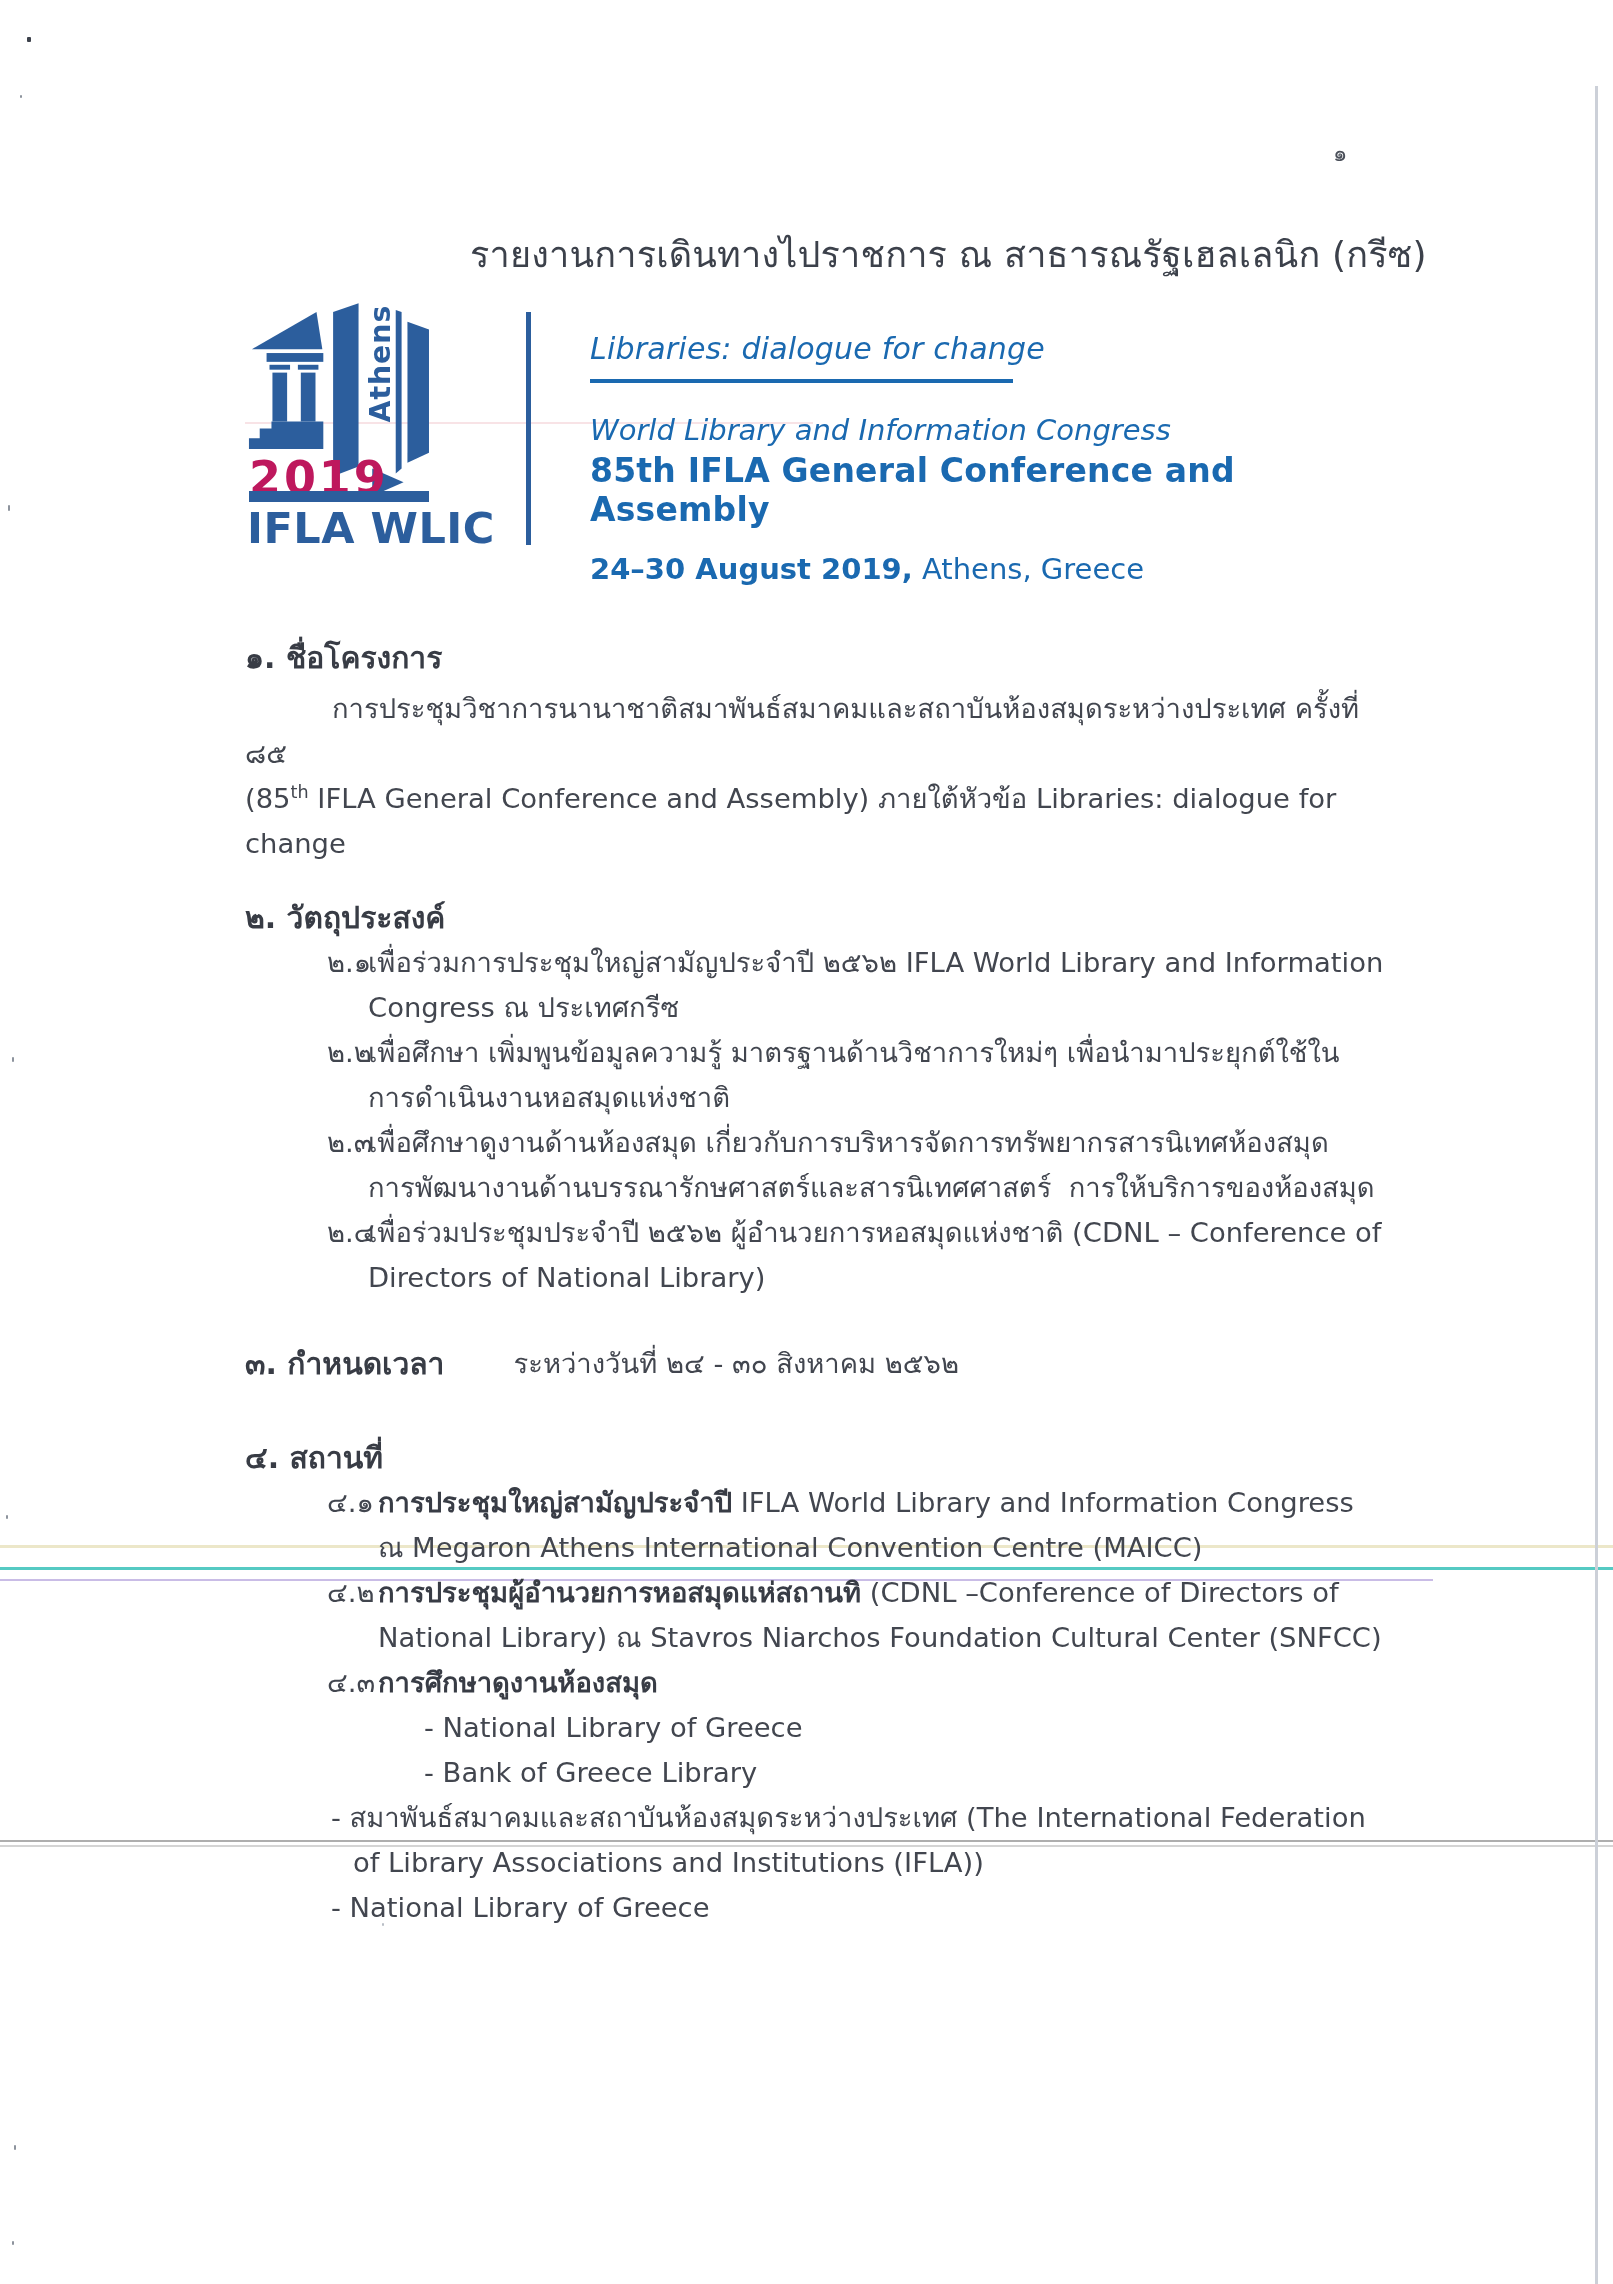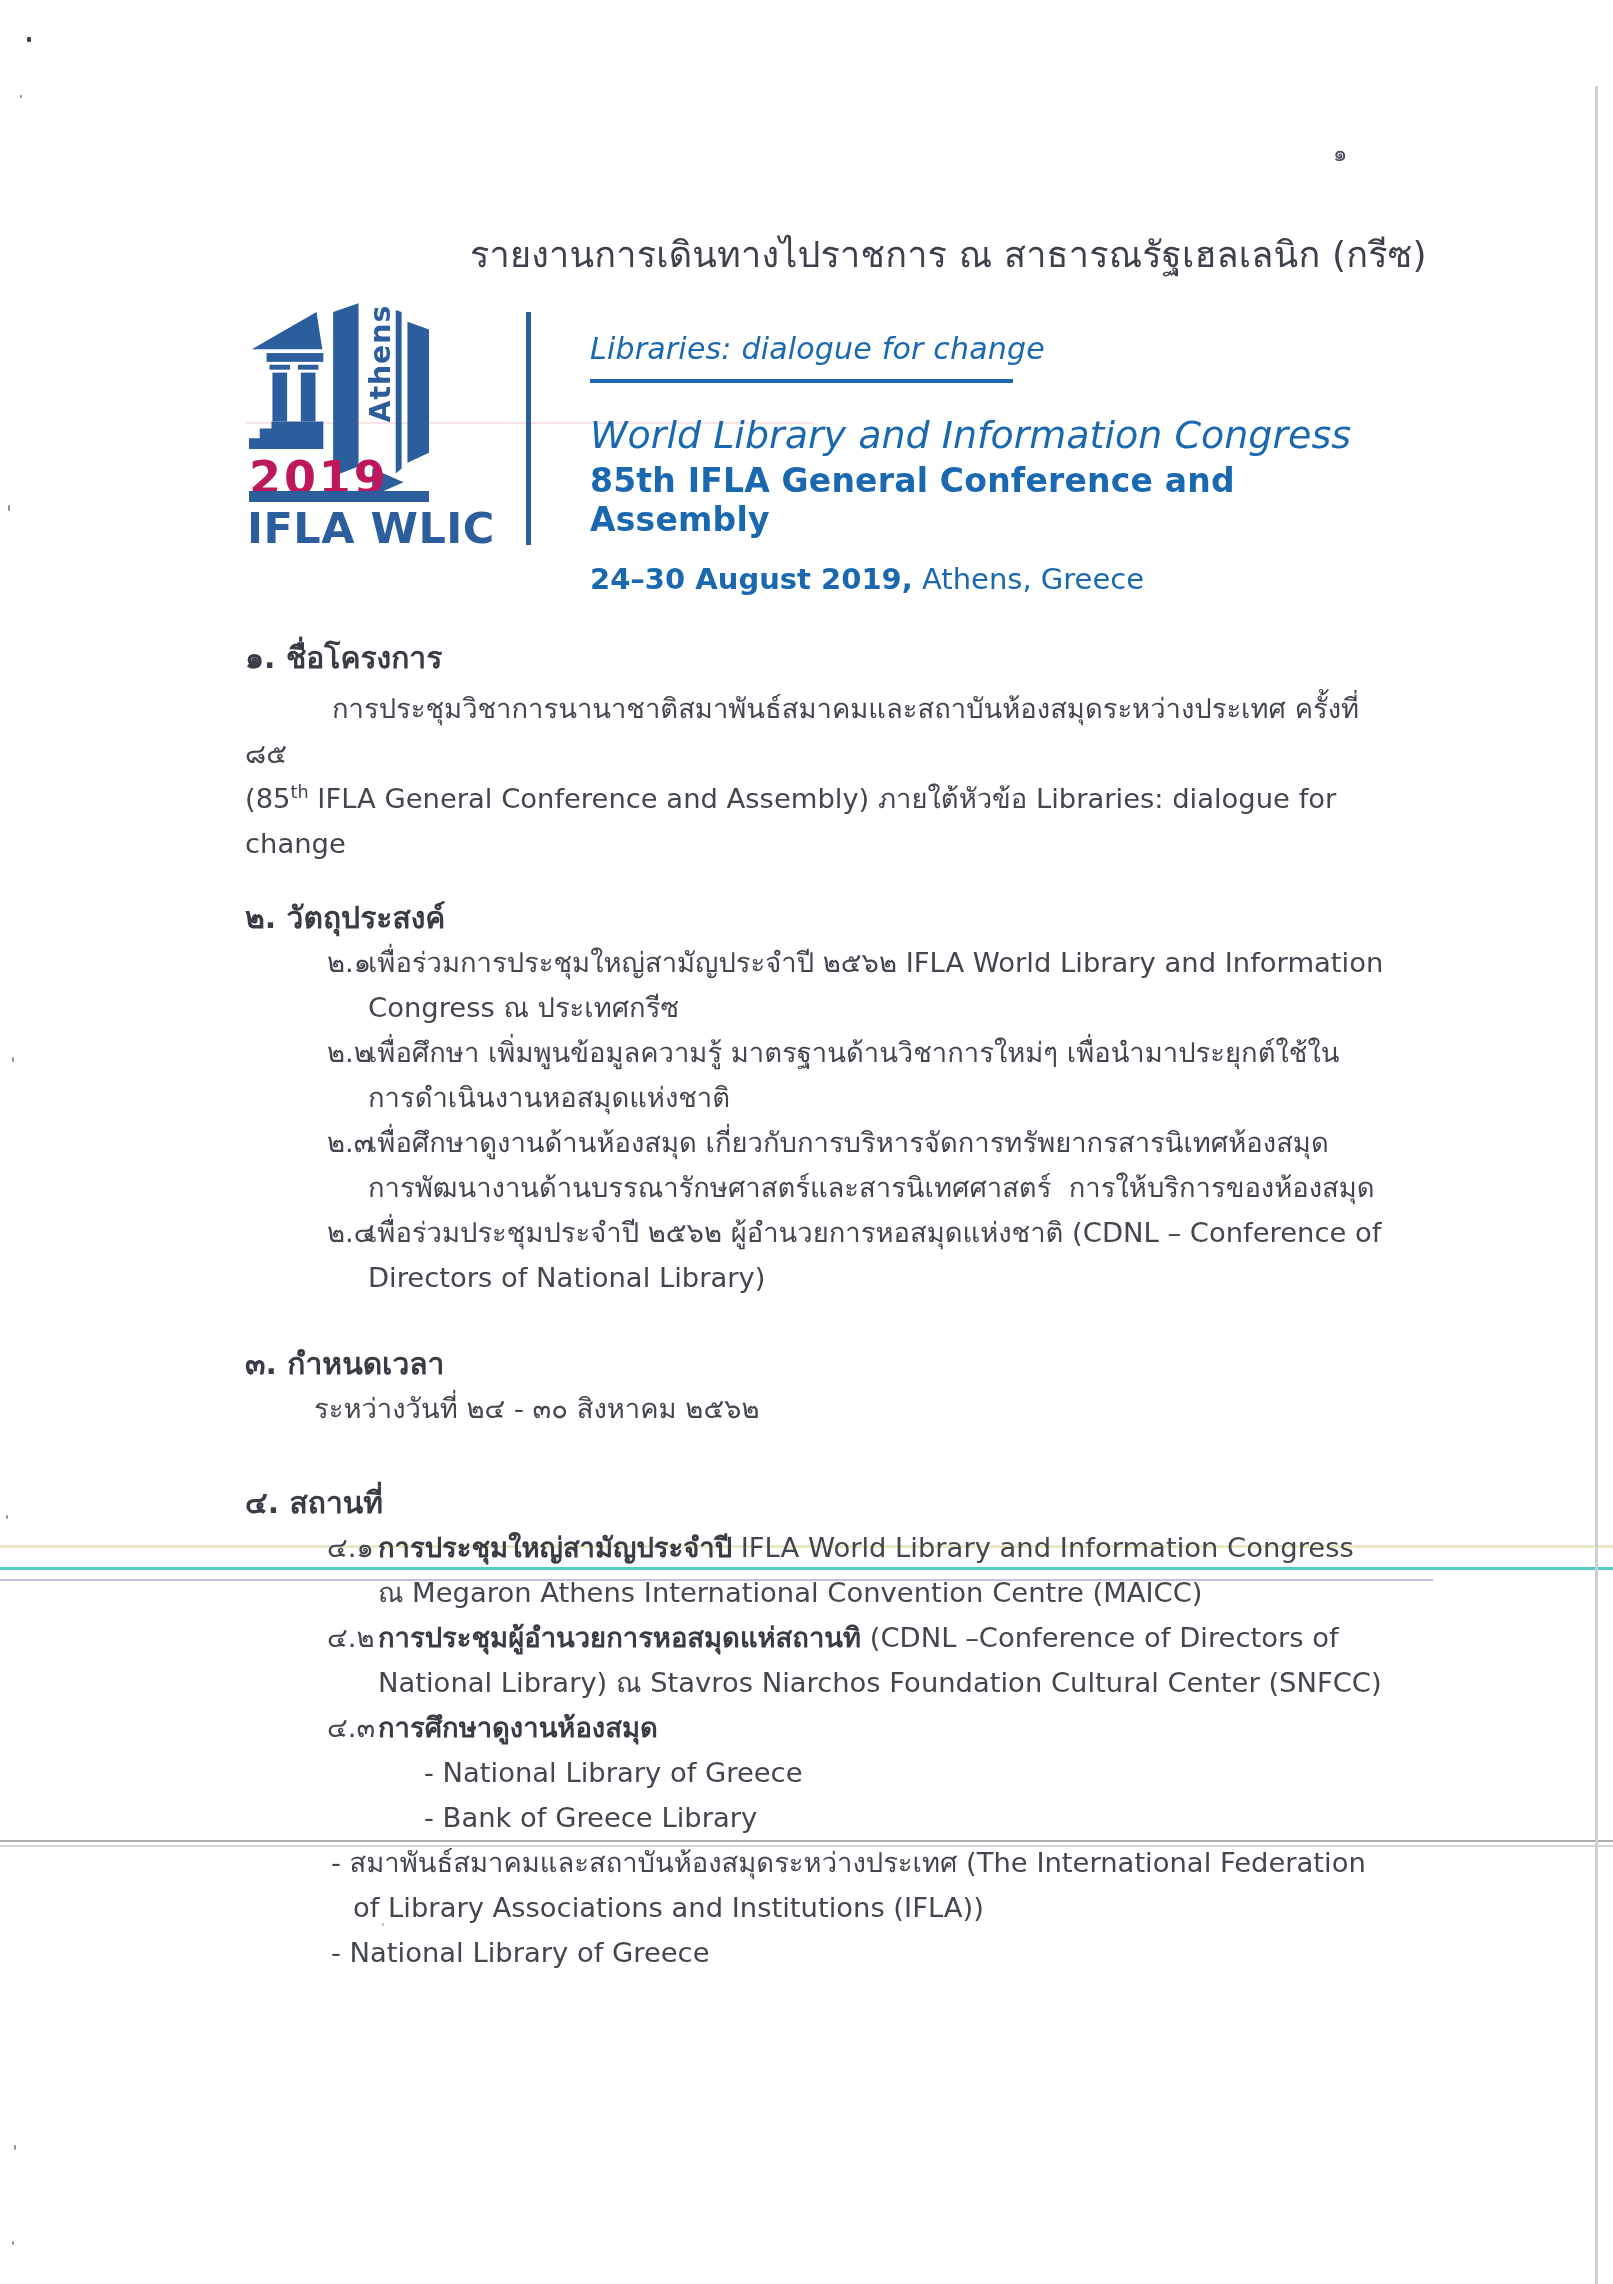--- a/index.html
+++ b/index.html
@@ -33,41 +33,41 @@
   .logo-art { position:absolute; top:5.9px; left:0; }
   .logo-year { position:absolute; top:157px; left:2px; font-size:46px; font-weight:bold;
                color:#be185d; letter-spacing:2.9px; }
   .logo-bar  { position:absolute; top:197px; left:2px; width:180px; height:10.8px; background:#2c5e9d; }
   .logo-wlic { position:absolute; top:209px; left:0; font-size:43px; font-weight:bold;
                color:#2c5e9d; letter-spacing:0.5px; white-space:nowrap; }
   .logo-divider { position:absolute; top:17.6px; left:279px; width:4.9px; height:233px; background:#2c5e9d; }
   .head-text { position:absolute; top:37px; left:343px; color:#1a69b0; width:804px; }
   .head-tagline { font-size:30px; font-weight:normal; font-style:italic; letter-spacing:0.2px; }
   .head-rule { width:423px; height:3.9px; background:#1a69b0; margin-top:12.7px; }
-  .head-congress { font-size:38px; font-style:italic; margin-top:30px; }
+  .head-congress { font-size:29px; font-style:italic; margin-top:30px; }
   .head-conference { font-size:33px; font-weight:bold; margin-top:4.9px; letter-spacing:0.2px; }
   .head-date { font-size:29px; margin-top:22.5px; }
   .head-date .b { font-weight:bold; }
 
   
   .content { top:635px; left:245px; width:1147px; font-size:27.4px; line-height:45px; color:#42464f; }
   .sec-head { font-weight:bold; color:#383c45; font-size:30px; }
   .indent1 { text-indent:87px; }
   .mt-s2 { margin-top:29px; }
   .mt-s3 { margin-top:41px; }
   .mt-s4 { margin-top:49px; }
   .mt-s5 { margin-top:41px; }
   .para-first { margin-top:5.9px; }
   .item { display:flex; margin-left:82px; }
   .item .num { flex:none; width:41px; }
   .item4 .num { width:51px; }
   .item .body { flex:1; }
   .keepspace { white-space:pre-wrap; }
   .bold-lead { font-weight:bold; color:#383c45; }
-  .s3-row { display:flex;flex-direction:column; }
+  .s3-row { display:flex; }
   .s3-row .val { margin-left:69px; }
   .sub-bullet { margin-left:179px; }
   .s5-b1 { margin-left:86px; }
   .s5-b1-cont { margin-left:108px; }
   .s5-b2 { margin-left:86px; }
   sup { font-size:17.6px; line-height:0; vertical-align:super; }
 </style>
 </head>
 <body>
 

